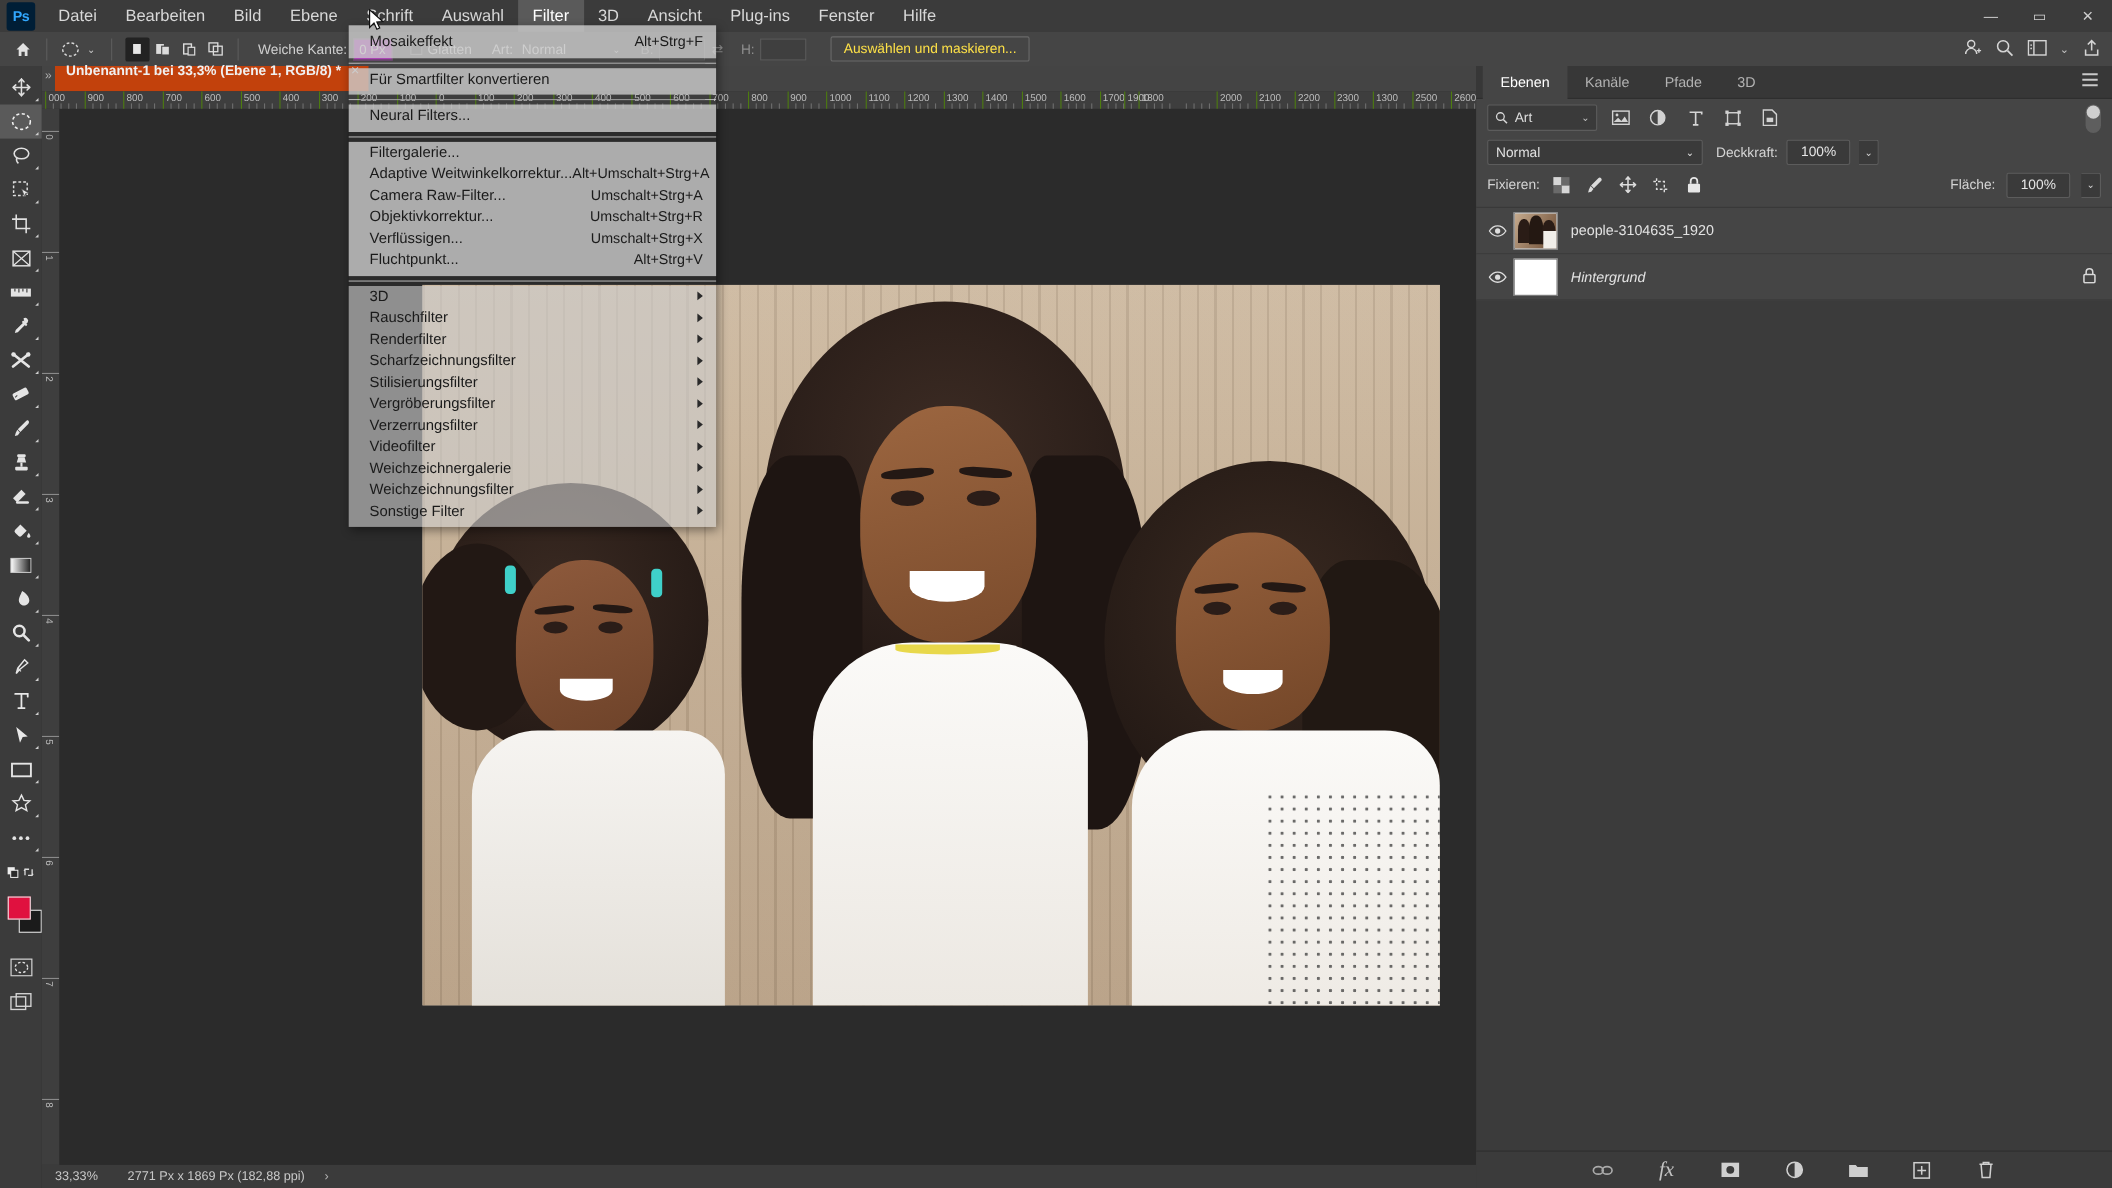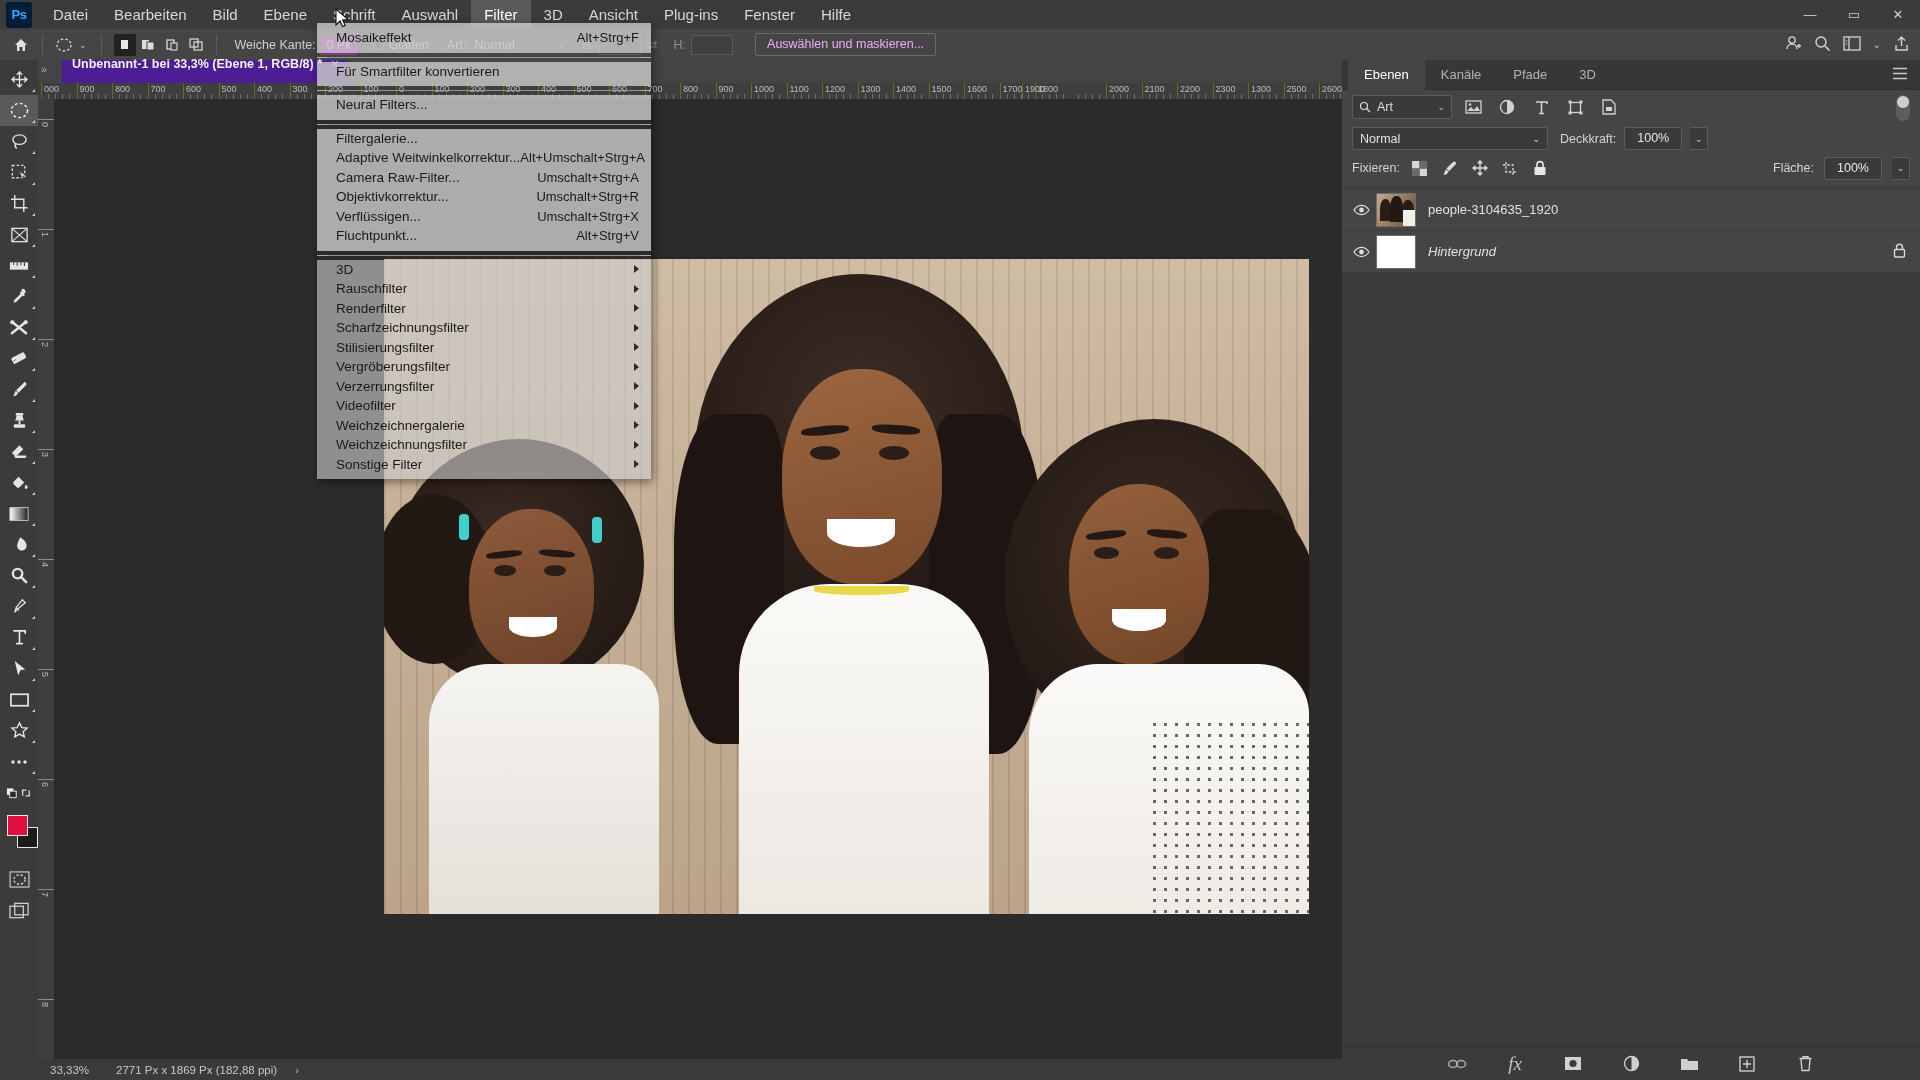--- a/index.html
+++ b/index.html
@@ -44,21 +44,21 @@
   .sel-box { width:22px; height:22px; display:flex; align-items:center; justify-content:center; border-radius:2px;}
   .sel-box.on { background:#222; }
   .opt-label { margin-left: 10px; font-size: 12.5px; }
   .opt-field {
     background:#a21caf; border:1px solid #5a5a5a; color:#dcdcdc;
     height:20px; line-height:18px; padding:0 5px; font-size:12px; margin-left:5px;
     min-width: 34px;
   }
   .opt-check { width:11px; height:11px; border:1px solid #7d7d7d; background:#3a3a3a; display:inline-block; margin-right:5px; vertical-align:-1px;}
   .opt-btn {
-    border:1px solid #6a6a6a; background:#454545; color:#f0abfc;
+    border:1px solid #6a6a6a; background:#454545; color:#fde047;
     height:23px; line-height:21px; padding:0 11px; font-size:12.5px; border-radius:2px;
   }
   .ob-right { margin-left:auto; display:flex; align-items:center; gap:12px; padding-right:10px; }
 
   
   .toolbar {
     position: absolute; left: 0; top: 60px; width: 38px; height: 1020px;
     background: #3b3b3b; padding-top: 4px;
   }
   .tool {
@@ -74,21 +74,21 @@
   .swatches { position:relative; width:38px; height:44px; margin-top:4px; }
   .sw-fore { position:absolute; left:7px; top:3px; width:21px;height:21px; background:#e0113f; border:1px solid #e8e8e8; }
   .sw-wrap { position:absolute; left:17px; top:15px; width:21px;height:21px; background:#1b1b1b; border:1px solid #e8e8e8;}
 
   
   .tabstrip {
     position:absolute; left:38px; top:60px; width: 1304px; height:23px; background:#444;
   }
   .arrows { position:absolute; left:3px; top:3px; color:#b0b0b0; font-size:11px; }
   .doctab {
-    position:absolute; left:24px; top:0; height:23px; background:#4c1d95;
+    position:absolute; left:12px; top:0; height:23px; background:#c2410c;
     display:flex; align-items:center; padding:0 8px 16px 10px; font-size:12.5px; color:#f0f0f0; font-weight:bold;
   }
   .doctab .close { margin-left:9px; color:#c8c8c8; font-size:13px; font-weight:normal; }
 
   
   .ruler-h {
     position:absolute; left:38px; top:83px; width:1304px; height:16px;
     background:#3e3e3e; overflow:hidden;
   }
   .ruler-v {

